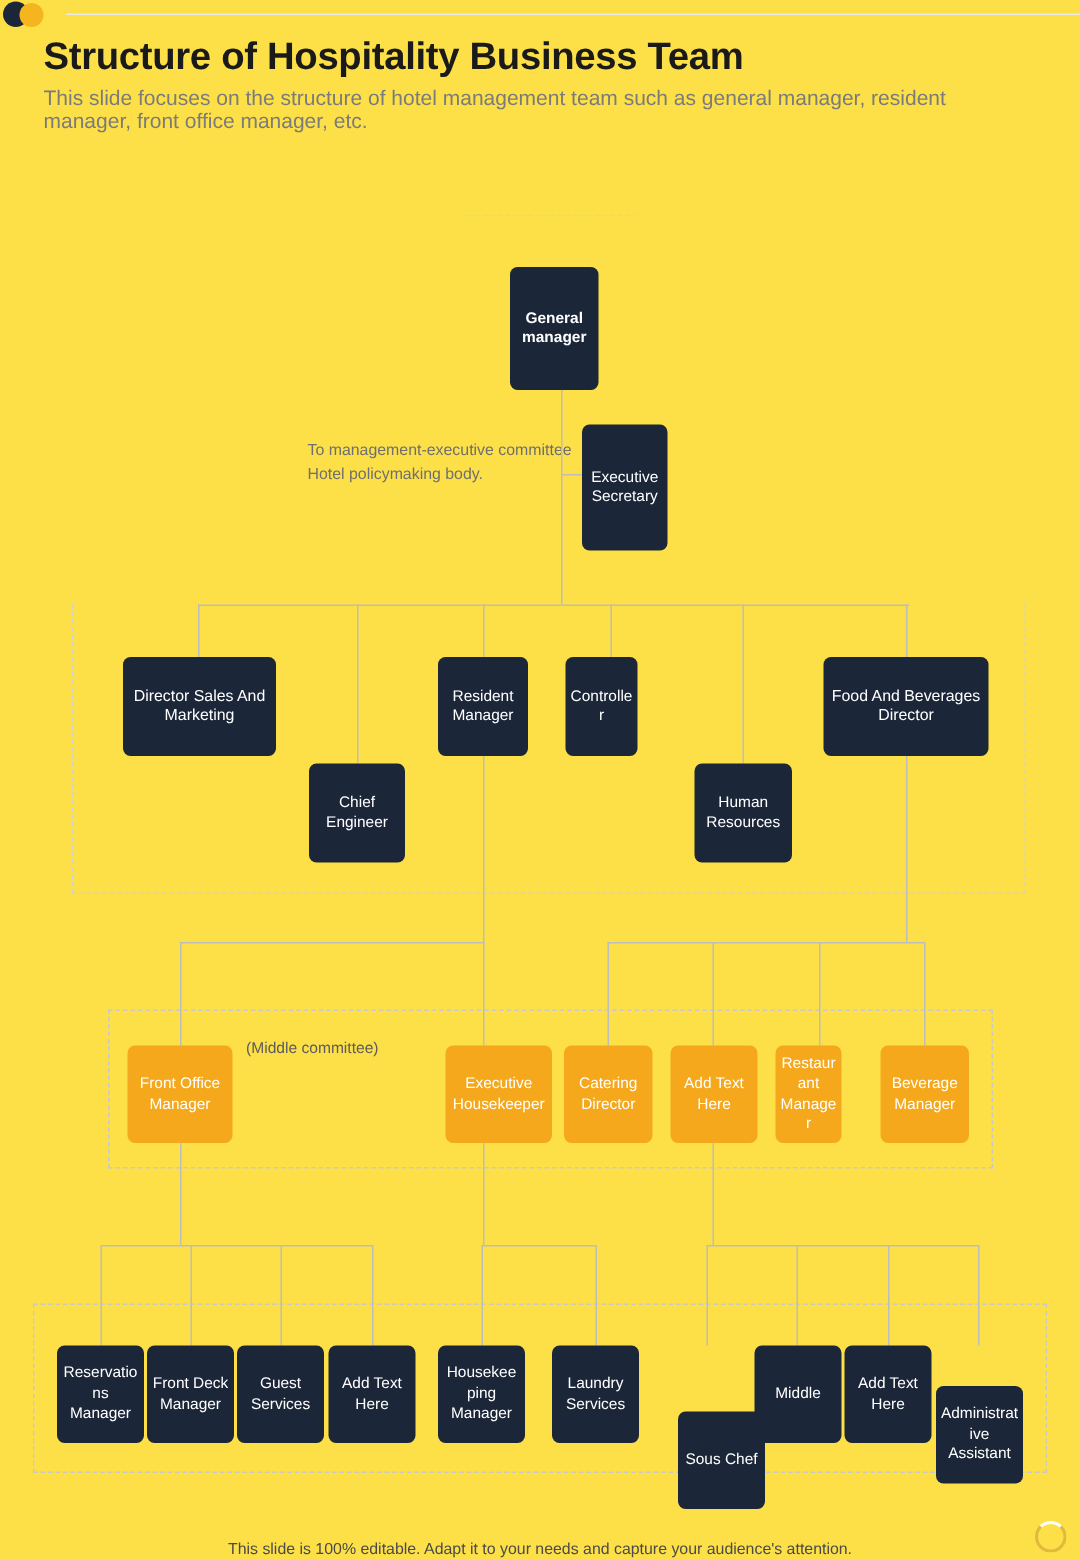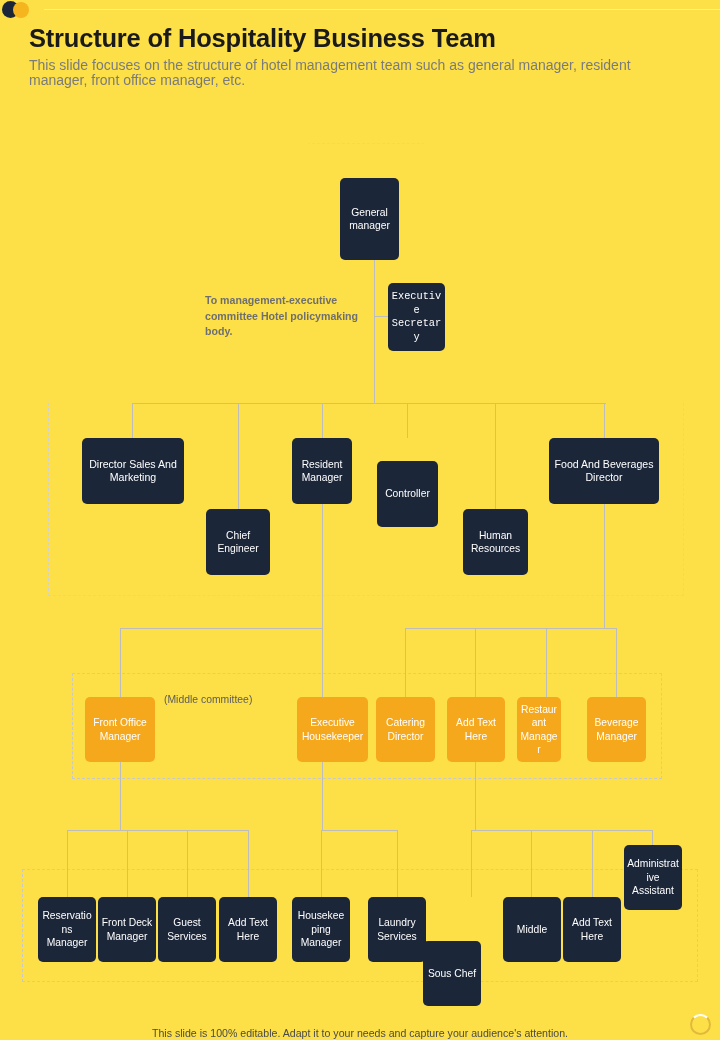--- a/index.html
+++ b/index.html
@@ -70,21 +70,21 @@
   .node.big   { font-size: 10.6px; }
 
   
   .ln { position: absolute; background: #bdbdbd; }
   .ln.v { width: 1px; }
   .ln.h { height: 1px; }
 
   
   .annot {
     position: absolute; left: 205px; top: 293px; width: 180px;
-    font-size: 10.6px; color: #6f6f6f; line-height: 15.5px; font-weight: bold;
+    font-size: 10.6px; color: #6f6f6f; line-height: 15.5px;
   }
   .mid-label {
     position: absolute; left: 164px; top: 694px;
     font-size: 10.4px; color: #5c5c5c; white-space: nowrap;
   }
 
   
   .footer {
     position: absolute; left: 0; top: 1027px; width: 720px;
     text-align: center; font-size: 10.6px; color: #4a4a4a;
@@ -152,44 +152,44 @@
   <div class="ln v" style="left:321px; top:830px; height:67px;"></div>
   <div class="ln v" style="left:397px; top:830px; height:67px;"></div>
 
   <div class="ln v" style="left:475px; top:762px; height:68px;"></div>
   <div class="ln h" style="left:471px; top:830px; width:181px;"></div>
   <div class="ln v" style="left:471px; top:830px; height:67px;"></div>
   <div class="ln v" style="left:531px; top:830px; height:67px;"></div>
   <div class="ln v" style="left:592px; top:830px; height:67px;"></div>
   <div class="ln v" style="left:652px; top:830px; height:67px;"></div>
 
-  <div class="node navy" style="left:340px; top:178px; width:59px; height:82px;">General manager</div>
-  <div class="node navy" style="left:388px; top:283px; width:57px; height:68px;font-family:Liberation Mono, monospace;">Executive Secretary</div>
+  <div class="node navy" style="left:340px; top:178px; width:59px; height:82px;font-weight:bold;">General manager</div>
+  <div class="node navy" style="left:388px; top:283px; width:57px; height:84px;">Executive Secretary</div>
 
   <div class="node navy big" style="left:82px; top:438px; width:102px; height:66px;">Director Sales And Marketing</div>
   <div class="node navy" style="left:292px; top:438px; width:60px; height:66px;">Resident Manager</div>
   <div class="node navy" style="left:206px; top:509px; width:64px; height:66px;">Chief Engineer</div>
-  <div class="node navy" style="left:377px; top:461px; width:61px; height:66px;">Controller</div>
+  <div class="node navy" style="left:377px; top:438px; width:48px; height:66px;">Controller</div>
   <div class="node navy" style="left:463px; top:509px; width:65px; height:66px;">Human Resources</div>
   <div class="node navy big" style="left:549px; top:438px; width:110px; height:66px;">Food And Beverages Director</div>
 
   <div class="node amber" style="left:85px; top:697px; width:70px; height:65px;">Front Office Manager</div>
   <div class="node amber" style="left:297px; top:697px; width:71px; height:65px;">Executive Housekeeper</div>
   <div class="node amber" style="left:376px; top:697px; width:59px; height:65px;">Catering Director</div>
   <div class="node amber" style="left:447px; top:697px; width:58px; height:65px;">Add Text Here</div>
   <div class="node amber" style="left:517px; top:697px; width:44px; height:65px;">Restaurant Manager</div>
   <div class="node amber" style="left:587px; top:697px; width:59px; height:65px;">Beverage Manager</div>
 
   <div class="node navy" style="left:38px; top:897px; width:58px; height:65px;">Reservations Manager</div>
   <div class="node navy" style="left:98px; top:897px; width:58px; height:65px;">Front Deck Manager</div>
   <div class="node navy" style="left:158px; top:897px; width:58px; height:65px;">Guest Services</div>
   <div class="node navy" style="left:219px; top:897px; width:58px; height:65px;">Add Text Here</div>
   <div class="node navy" style="left:292px; top:897px; width:58px; height:65px;">Housekeeping Manager</div>
   <div class="node navy" style="left:368px; top:897px; width:58px; height:65px;">Laundry Services</div>
-  <div class="node navy" style="left:423px; top:897px; width:58px; height:65px;margin-top:44px;">Sous Chef</div>
+  <div class="node navy" style="left:452px; top:897px; width:58px; height:65px;margin-top:44px;">Sous Chef</div>
   <div class="node navy" style="left:503px; top:897px; width:58px; height:65px;">Middle</div>
   <div class="node navy" style="left:563px; top:897px; width:58px; height:65px;">Add Text Here</div>
-  <div class="node navy" style="left:624px; top:845px; width:58px; height:65px;">Administrative Assistant</div>
+  <div class="node navy" style="left:624px; top:924px; width:58px; height:65px;">Administrative Assistant</div>
 
   <div class="footer">This slide is 100% editable. Adapt it to your needs and capture your audience's attention.</div>
   <div class="footer-mark"></div>
 
 </div>
 
 </body></html>

